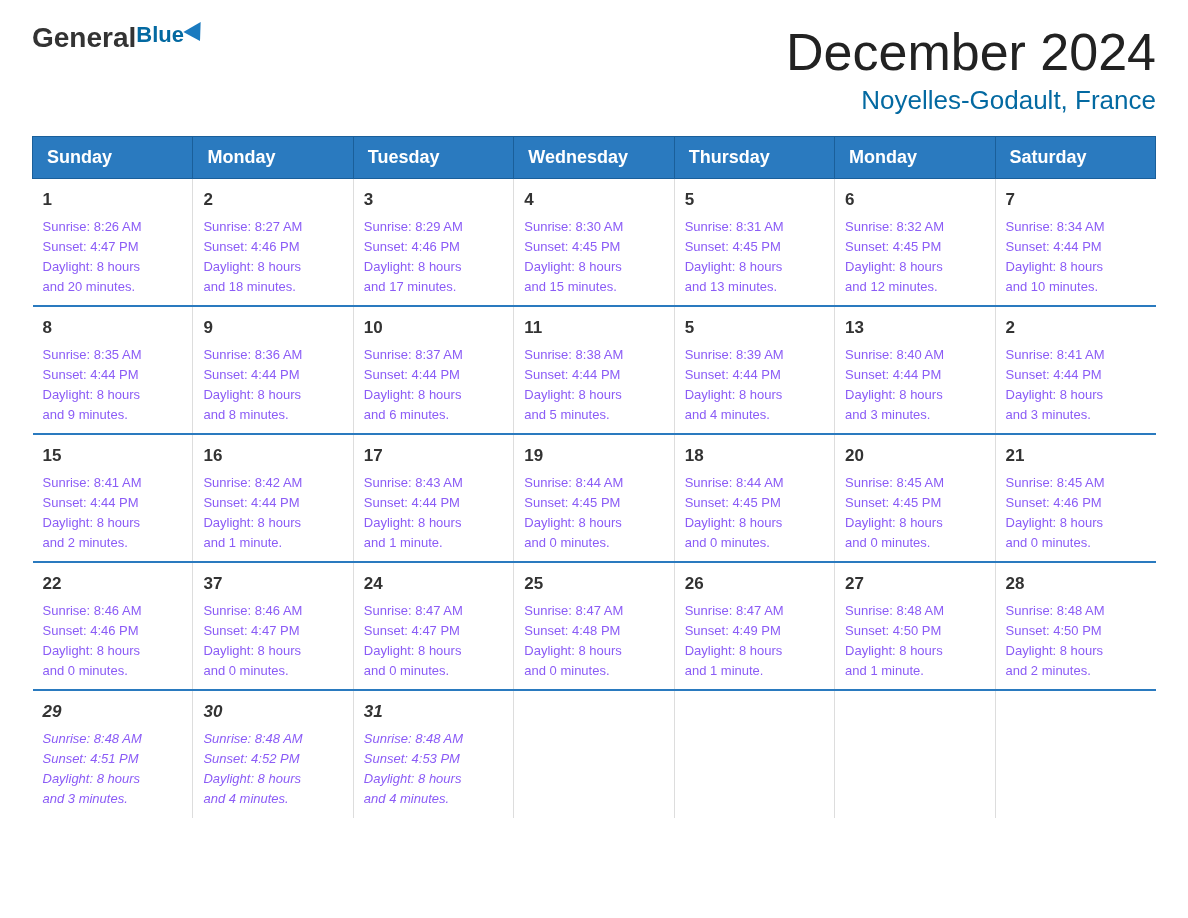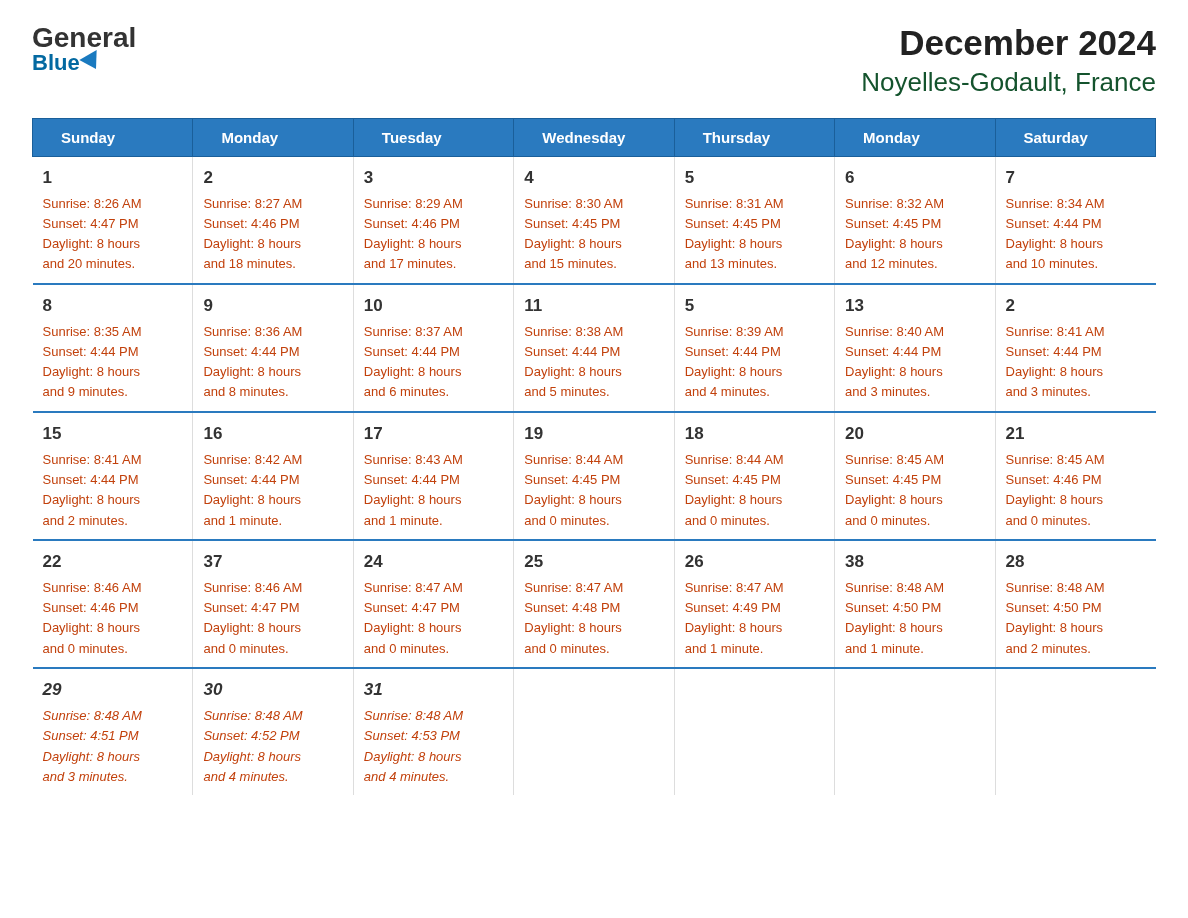--- a/index.html
+++ b/index.html
@@ -43,40 +43,40 @@
       margin-left: 2px;
       vertical-align: middle;
       transform: rotate(-30deg);
       position: relative;
       top: -2px;
     }
     .header-right {
       text-align: right;
     }
     .month-title {
-      font-size: 35px;
-      font-weight: bold;
+      font-size: 52px;
+      font-weight: normal;
       color: #222;
       line-height: 1.1;
     }
     .location-title {
       font-size: 26px;
-      color: #14532d;
+      color: #0369a1;
       margin-top: 4px;
     }
     table {
       width: 100%;
       border-collapse: collapse;
     }
     thead th {
       background-color: #2a7abf;
       color: #fff;
-      font-size: 15px;
-      font-weight: bold;
-      padding: 10px 28px;
+      font-size: 18px;
+      font-weight: bold;
+      padding: 10px 14px;
       text-align: left;
       border: 1px solid #1a5f9a;
     }
     tbody tr {
       border-bottom: 2px solid #2a7abf;
     }
     tbody td {
       vertical-align: top;
       padding: 8px 10px;
       font-size: 13.5px;
@@ -90,34 +90,34 @@
     }
     .day-number {
       font-size: 17px;
       font-weight: bold;
       display: block;
       margin-bottom: 4px;
     }
     .day-info {
       font-size: 13px;
       line-height: 1.55;
-      color: #c2410c;
+      color: #8b5cf6;
     }
     tbody tr:last-child {
       border-bottom: none;
       font-style: italic;
     }
     .logo-wrapper {
       display: flex;
       align-items: center;
       gap: 0;
     }
     .logo-text-wrapper {
       display: flex;
-      flex-direction: column;
+      flex-direction: row;
     }
   </style>
 </head>
 <body>
 
 <div class="header">
   <div class="logo">
     <div class="logo-wrapper">
       <div class="logo-text-wrapper">
         <span class="logo-general">General</span>
@@ -249,21 +249,21 @@
         </td>
         <td>
           <span class="day-number">25</span>
           <div class="day-info">Sunrise: 8:47 AM<br>Sunset: 4:48 PM<br>Daylight: 8 hours<br>and 0 minutes.</div>
         </td>
         <td>
           <span class="day-number">26</span>
           <div class="day-info">Sunrise: 8:47 AM<br>Sunset: 4:49 PM<br>Daylight: 8 hours<br>and 1 minute.</div>
         </td>
         <td>
-          <span class="day-number">38</span>
+          <span class="day-number">27</span>
           <div class="day-info">Sunrise: 8:48 AM<br>Sunset: 4:50 PM<br>Daylight: 8 hours<br>and 1 minute.</div>
         </td>
         <td>
           <span class="day-number">28</span>
           <div class="day-info">Sunrise: 8:48 AM<br>Sunset: 4:50 PM<br>Daylight: 8 hours<br>and 2 minutes.</div>
         </td>
       </tr>
       <tr>
         <td>
           <span class="day-number">29</span>

